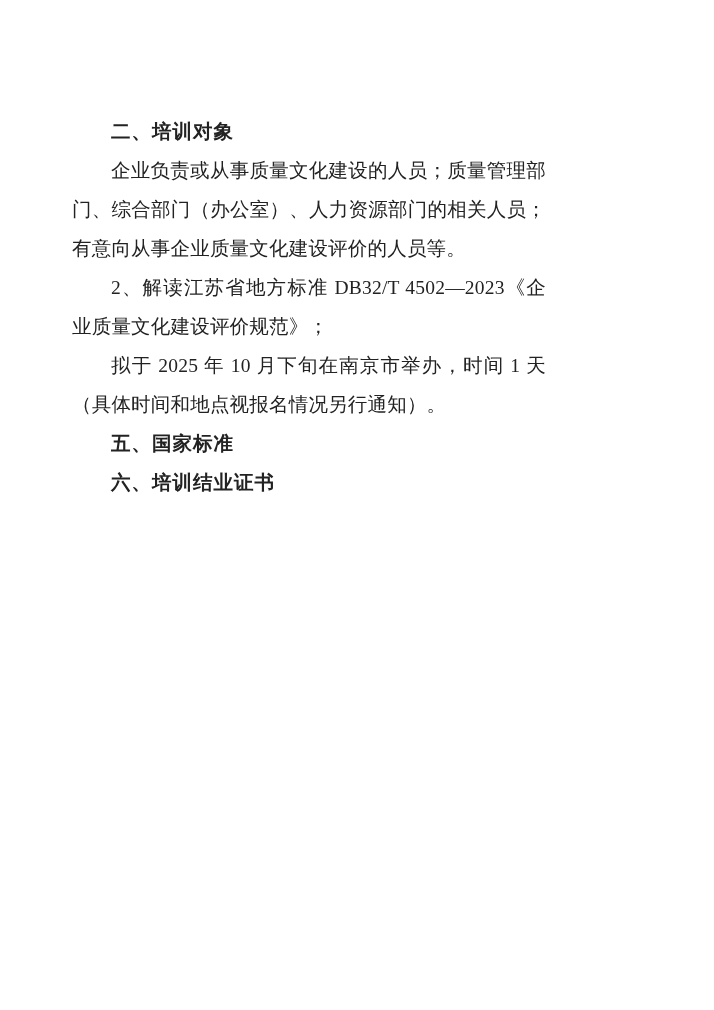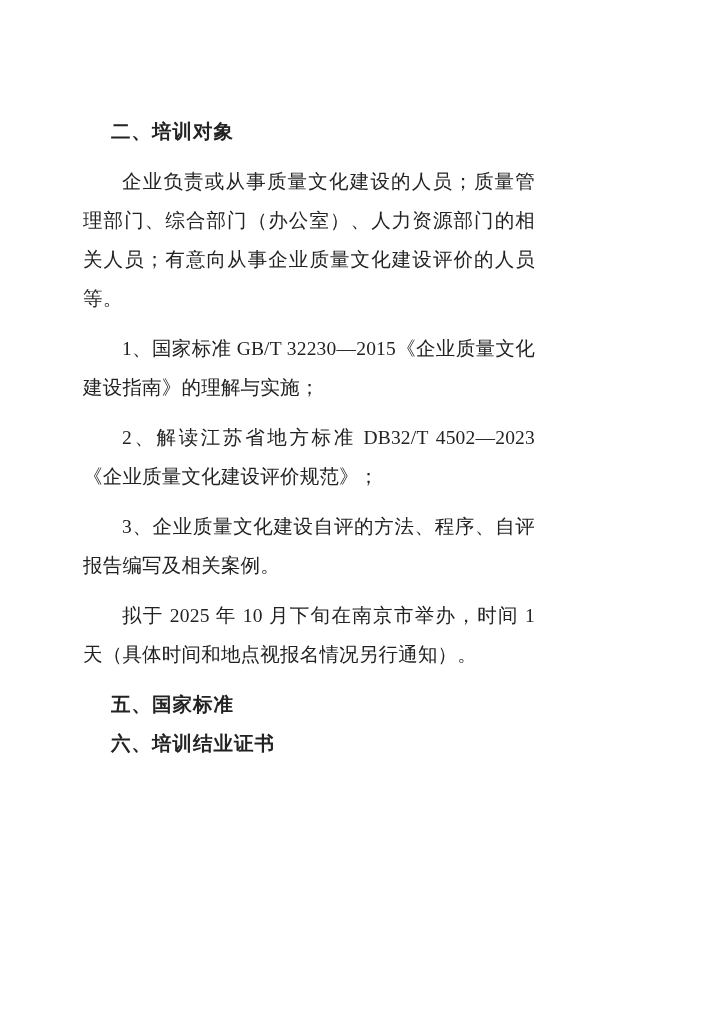--- a/index.html
+++ b/index.html
@@ -29,40 +29,38 @@
   }
   .heading {
     font-weight: bold;
     text-indent: 2em;
     margin: 0;
     font-size: 19.5px;
     line-height: 39px;
     letter-spacing: 1px;
   }
   .para {
-    margin: 11px;
+    margin: 0;
     text-indent: 2em;
     font-size: 19.5px;
     line-height: 39px;
     text-align: justify;
     text-justify: inter-ideograph;
   }
 </style>
 </head>
 <body>
 
 <div class="page">
   <div class="doc-body">
 
     <h2 class="heading">二、培训对象</h2>
     <p class="para">企业负责或从事质量文化建设的人员；质量管理部门、综合部门（办公室）、人力资源部门的相关人员；有意向从事企业质量文化建设评价的人员等。</p>
 
-    <p class="para">1、国家标准 GB/T  32230—2015《企业质量文化建设指南》的理解与实施；</p>
     <p class="para">2、解读江苏省地方标准 DB32/T  4502—2023《企业质量文化建设评价规范》；</p>
-    <p class="para">3、企业质量文化建设自评的方法、程序、自评报告编写及相关案例。</p>
 
     <p class="para">拟于 2025 年 10 月下旬在南京市举办，时间 1 天（具体时间和地点视报名情况另行通知）。</p>
 
     <h2 class="heading">五、国家标准</h2>
 
     <h2 class="heading">六、培训结业证书</h2>
 
   </div>
 </div>
 

